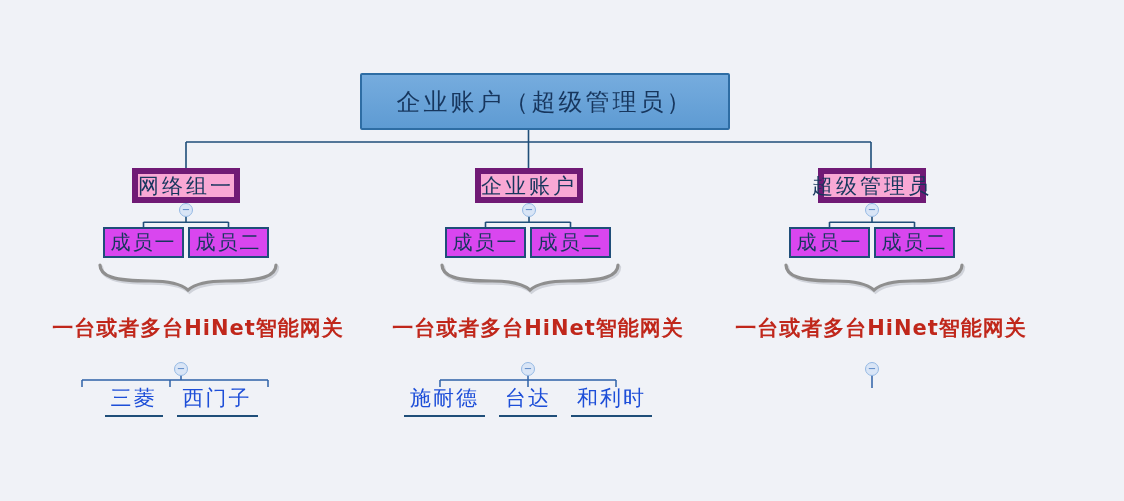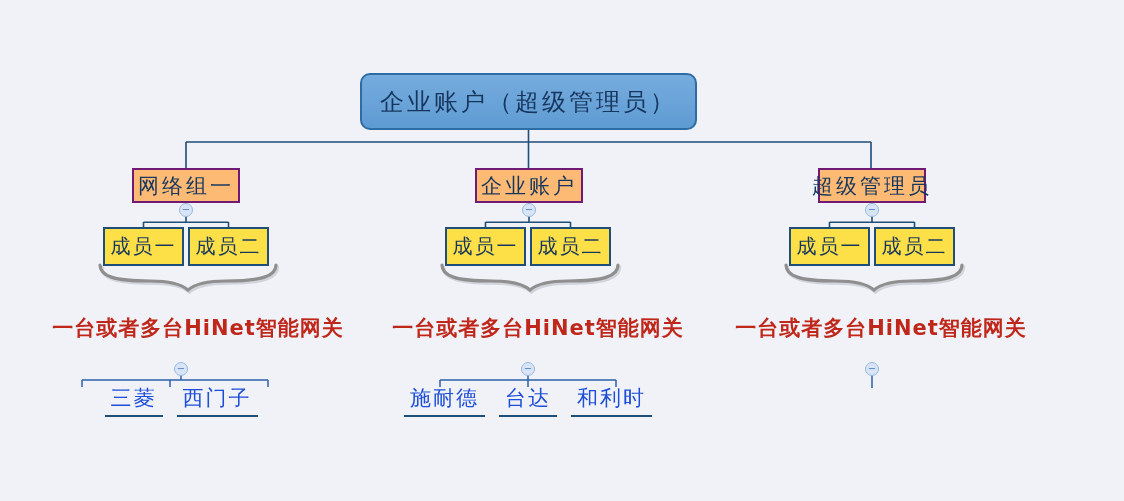--- a/index.html
+++ b/index.html
@@ -6,31 +6,31 @@
   .canvas{
     position:relative;width:1124px;height:501px;background:#F0F2F7;
     font-family:"Liberation Serif","DejaVu Serif",serif;overflow:hidden;
   }
   .wires{position:absolute;left:0;top:0;width:1124px;height:501px;}
   .node{
     position:absolute;display:flex;align-items:center;justify-content:center;
     box-sizing:border-box;color:#17365D;white-space:nowrap;
   }
   .root-node{
-    left:360px;top:73px;width:337px;height:57px;
+    left:360px;top:73px;width:370px;height:57px;
     background:linear-gradient(#76ACDE,#5E9BD3);
-    border:2px solid #2E6DA4;border-radius:10px;
+    border:2px solid #2E6DA4;border-radius:2px;
     font-size:24px;letter-spacing:3px;
   }
   .group-node{
-    top:168px;width:108px;height:35px;background:#fdba74;
-    border:2px solid #701a75;font-size:21px;letter-spacing:3px;
+    top:168px;width:108px;height:35px;background:#f9a8d4;
+    border:6px solid #701a75;font-size:21px;letter-spacing:3px;
   }
   .member-node{
-    top:227px;width:81px;height:39px;background:#fde047;
+    top:227px;width:81px;height:31px;background:#d946ef;
     border:2px solid #1F4E79;font-size:20px;letter-spacing:2px;
   }
   .collapse-badge{
     position:absolute;width:14px;height:14px;border-radius:50%;
     background:#D9E5F6;border:1px solid #95B9E4;color:#4A7BC0;
     font:10px/12px "DejaVu Sans",sans-serif;text-align:center;box-sizing:border-box;
   }
   .note{
     position:absolute;top:314px;width:320px;text-align:center;color:#C0271B;
     font-family:"DejaVu Sans",sans-serif;font-weight:bold;font-size:21px;letter-spacing:1px;

